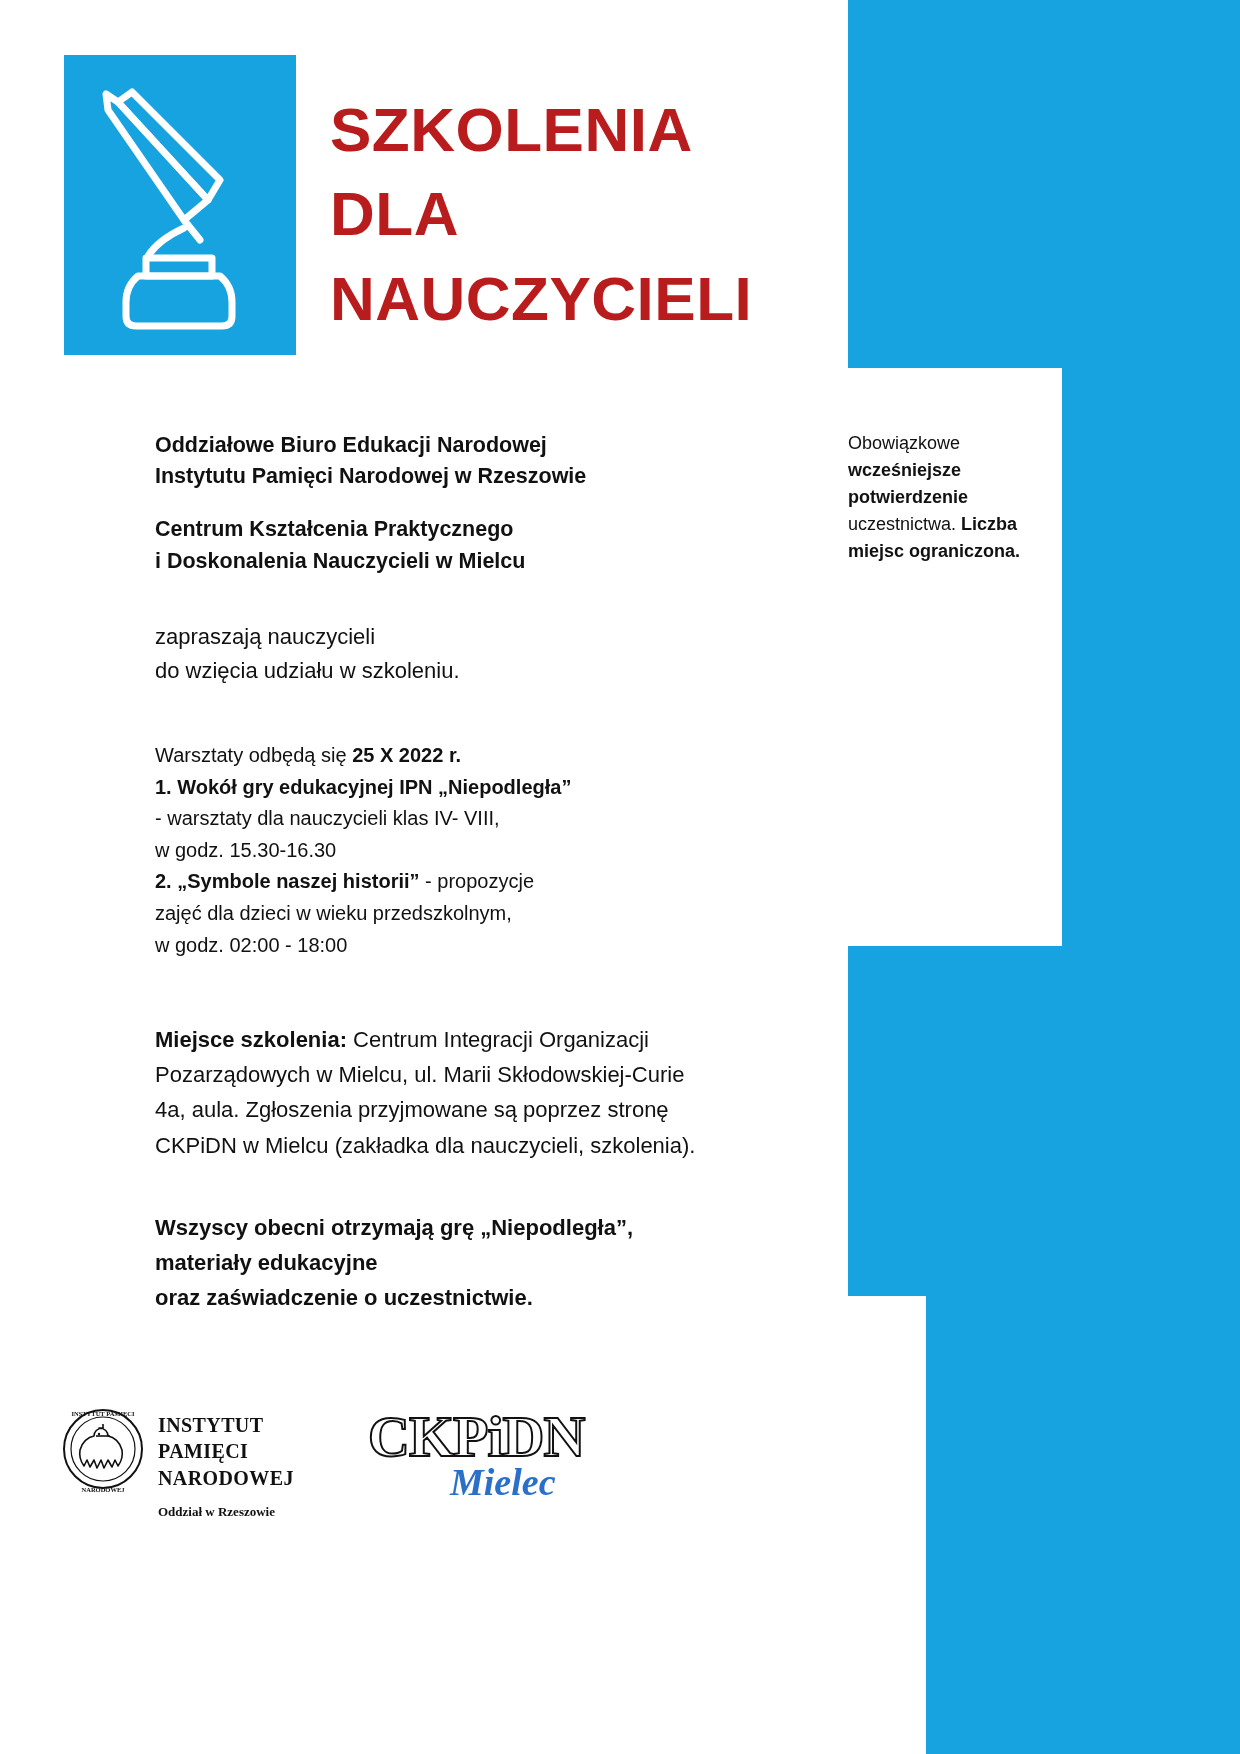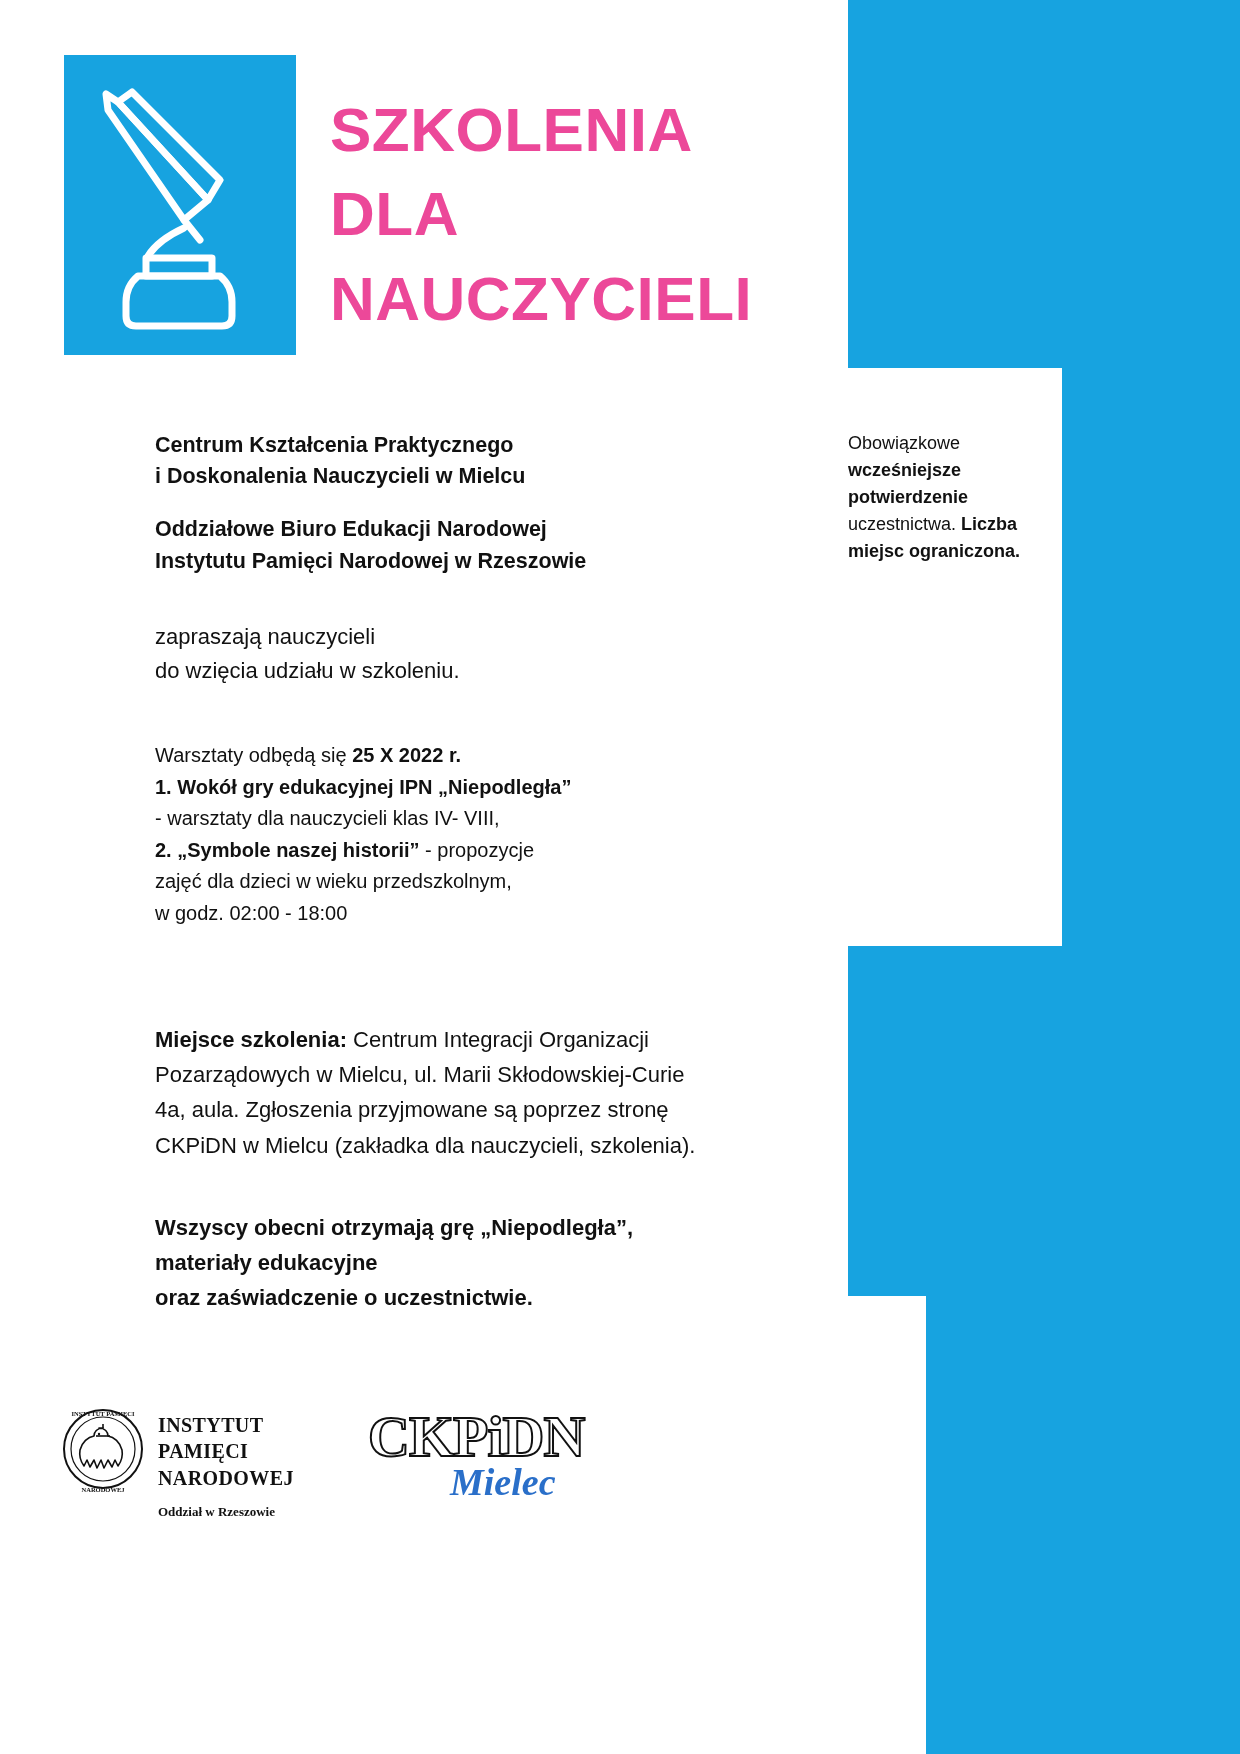--- a/index.html
+++ b/index.html
@@ -73,21 +73,21 @@
   
   .poster-title {
     position: absolute;
     left: 330px;
     top: 88px;
     width: 520px;
     font-size: 62px;
     line-height: 1.36;
     font-weight: bold;
     letter-spacing: 0.5px;
-    color: #ec4899;
+    color: #b91c1c;
   }
   .poster-title div { white-space: nowrap; }
 
   
   .org-block {
     position: absolute;
     left: 155px;
     top: 430px;
     width: 640px;
     font-size: 21.5px;
@@ -231,40 +231,41 @@
   </svg>
 
   <div class="poster-title">
     <div>SZKOLENIA</div>
     <div>DLA</div>
     <div>NAUCZYCIELI</div>
   </div>
 
   <div class="org-block">
     <div class="para">
+      <div>Oddziałowe Biuro Edukacji Narodowej</div>
+      <div>Instytutu Pamięci Narodowej w Rzeszowie</div>
+    </div>
+    <div class="para">
       <div>Centrum Kształcenia Praktycznego</div>
       <div>i Doskonalenia Nauczycieli w Mielcu</div>
-    </div>
-    <div class="para">
-      <div>Oddziałowe Biuro Edukacji Narodowej</div>
-      <div>Instytutu Pamięci Narodowej w Rzeszowie</div>
     </div>
   </div>
 
   <div class="invite-block">
     <div>zapraszają nauczycieli</div>
     <div>do wzięcia udziału w szkoleniu.</div>
   </div>
 
   <div class="workshops-block">
     <div>
       <span>Warsztaty odbędą się </span><b>25 X 2022 r.</b>
     </div>
     <div><b>1. Wokół gry edukacyjnej IPN „Niepodległa”</b></div>
     <div>- warsztaty dla nauczycieli klas IV- VIII,</div>
+    <div>w godz. 15.30-16.30</div>
     <div><b>2. „Symbole naszej historii”</b><span> - propozycje</span></div>
     <div>zajęć dla dzieci w wieku przedszkolnym,</div>
     <div>w godz. 02:00 - 18:00</div>
   </div>
 
   <div class="place-block">
     <div><b>Miejsce szkolenia:</b><span> Centrum Integracji Organizacji</span></div>
     <div>Pozarządowych w Mielcu, ul. Marii Skłodowskiej-Curie</div>
     <div>4a, aula. Zgłoszenia przyjmowane są poprzez stronę</div>
     <div>CKPiDN w Mielcu (zakładka dla nauczycieli, szkolenia).</div>

